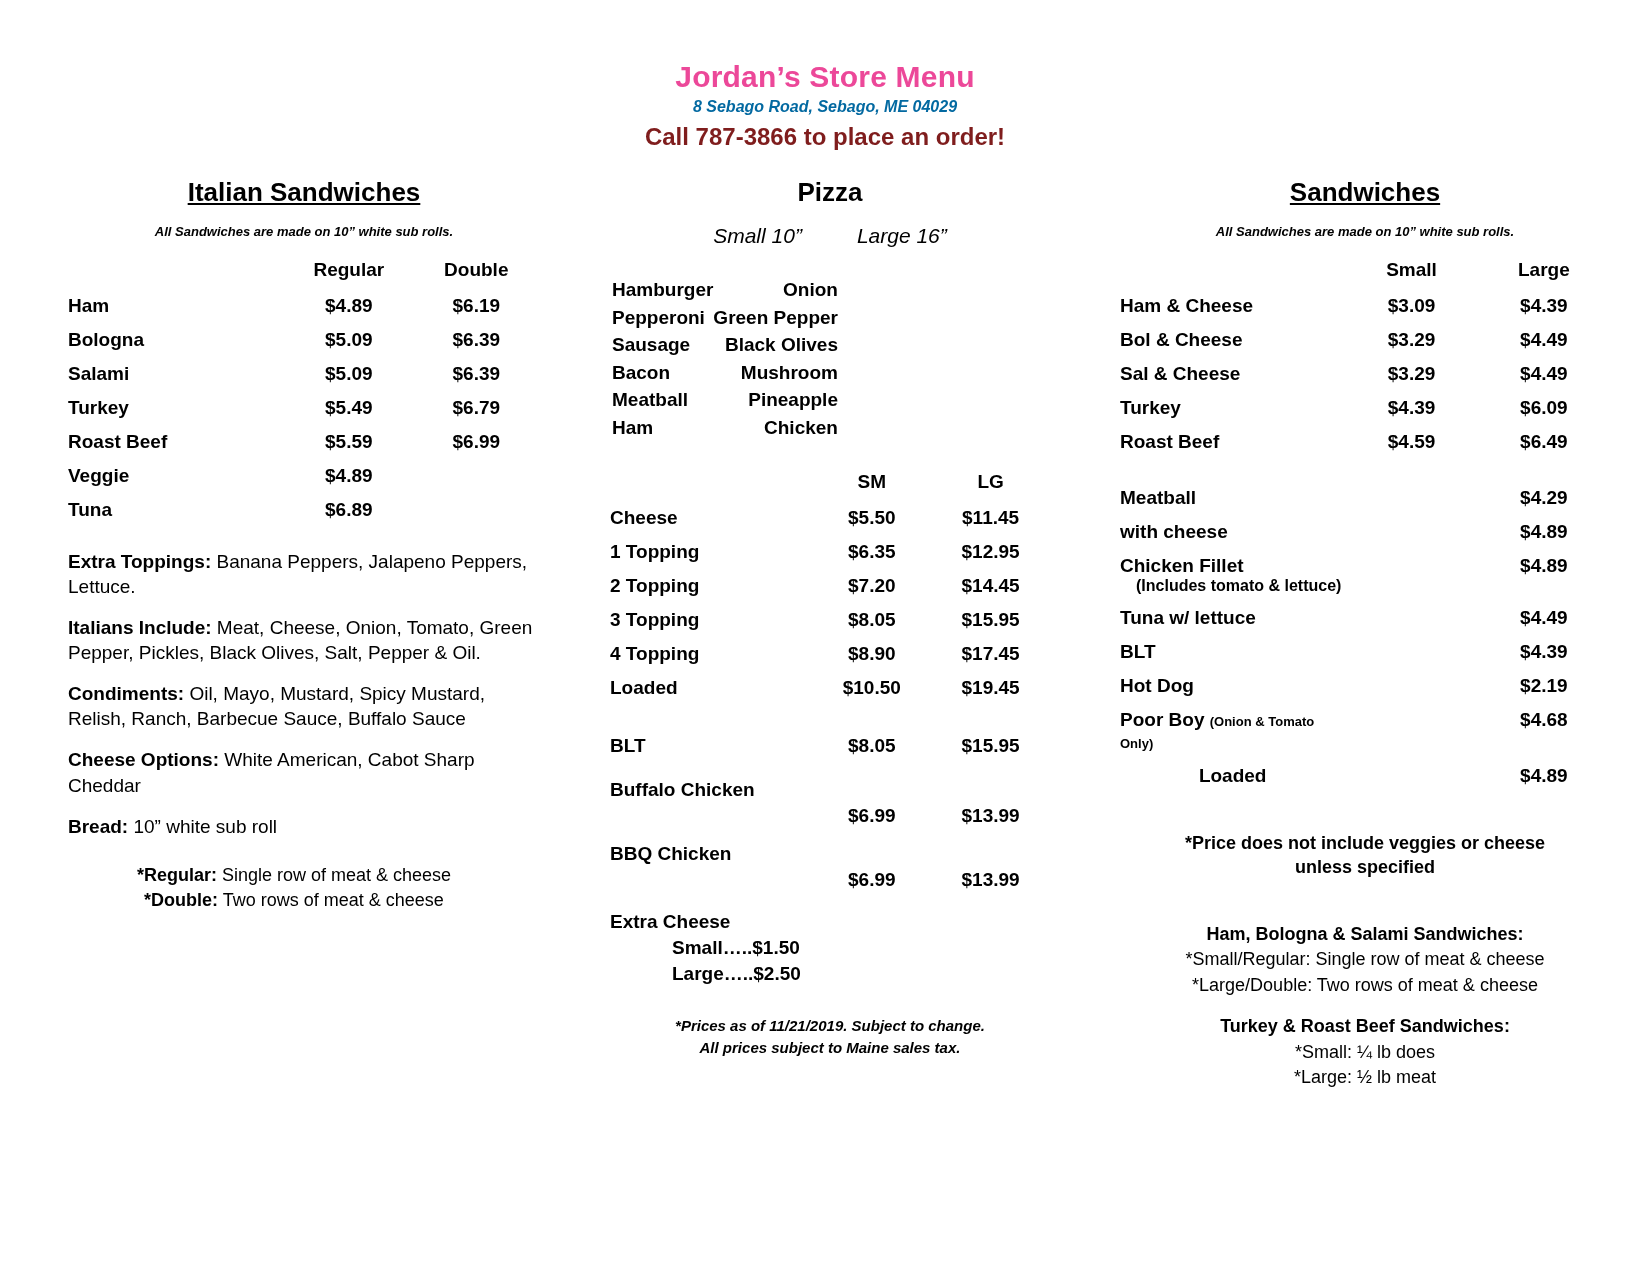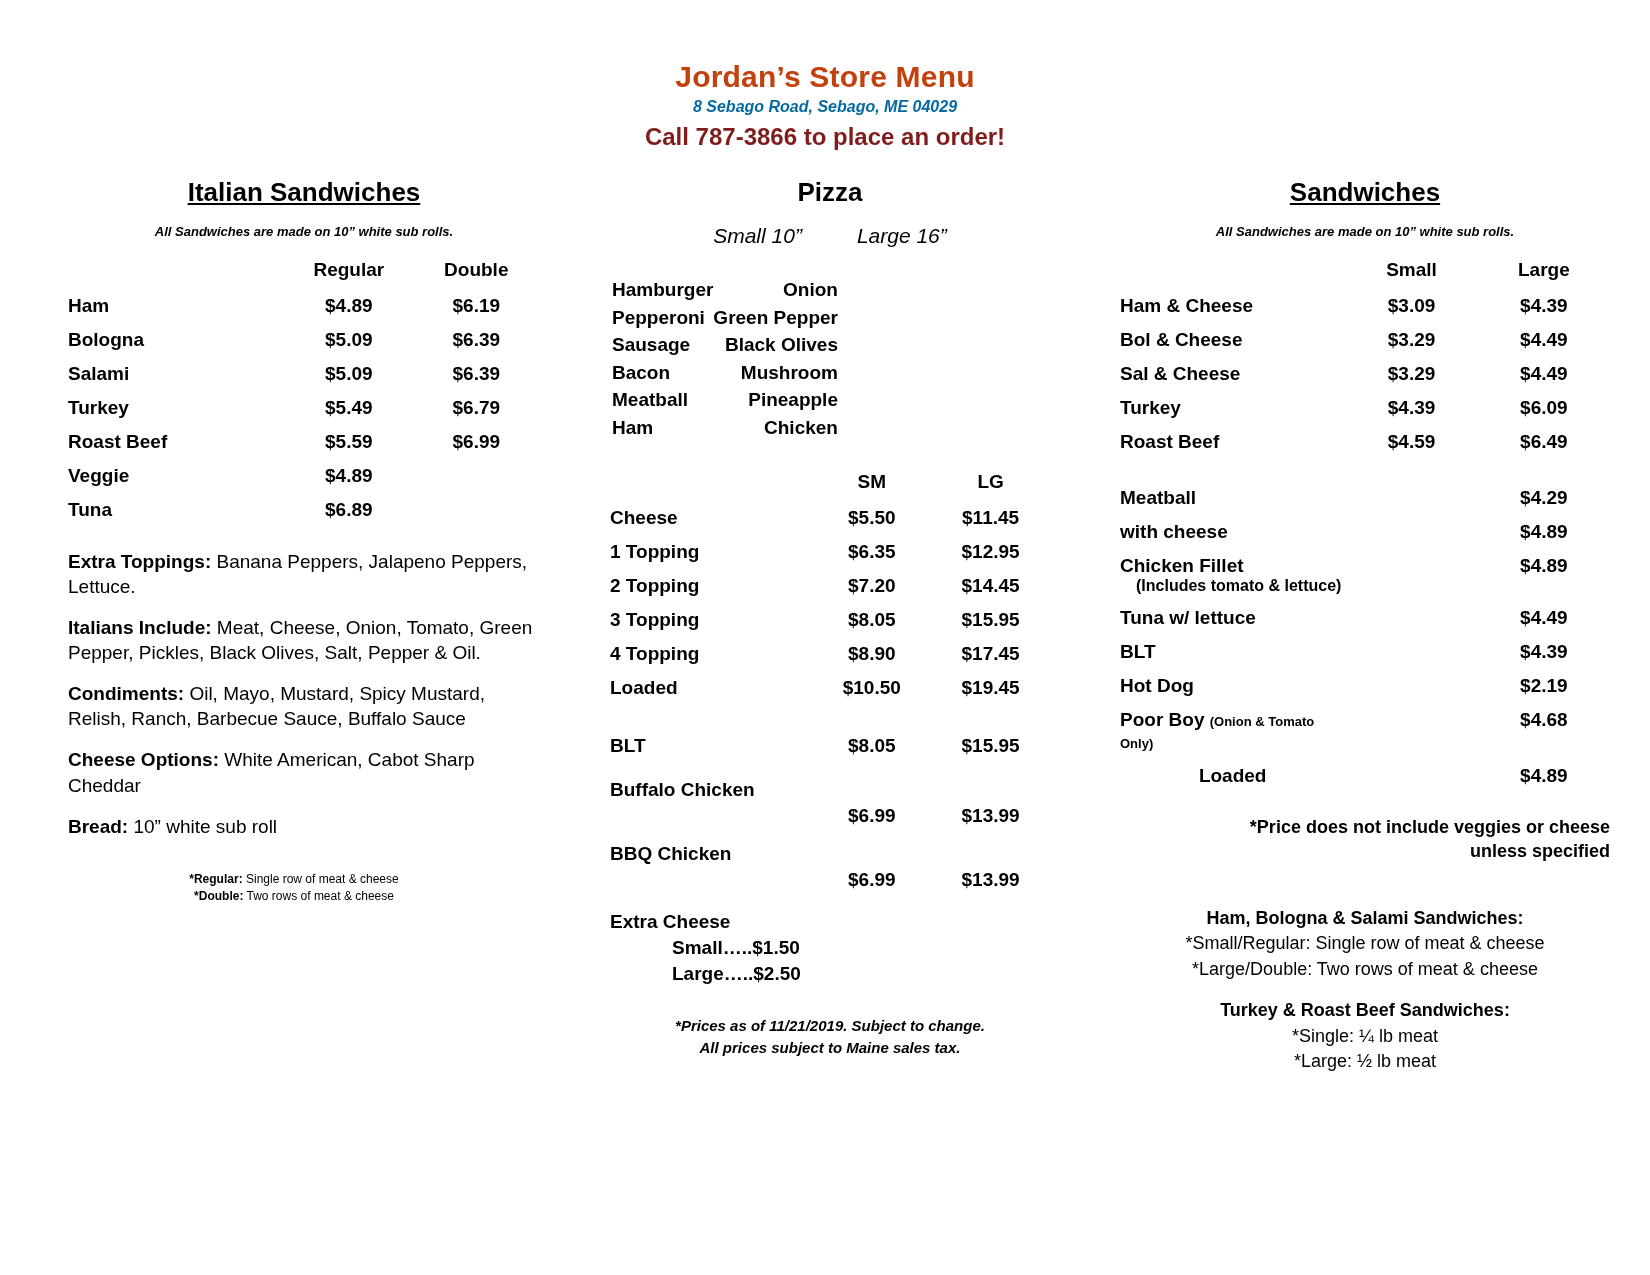--- a/index.html
+++ b/index.html
@@ -23,21 +23,21 @@
   }
 
   
   .header {
     text-align: center;
     margin-bottom: 26px;
   }
   .menu-title {
     font-size: 30px;
     font-weight: bold;
-    color: #c2410c;
+    color: #ec4899;
     letter-spacing: 0.2px;
   }
   .menu-address {
     font-size: 16px;
     font-style: italic;
     font-weight: bold;
     color: #0369a1;
     margin-top: 4px;
   }
   .menu-call {
@@ -101,23 +101,23 @@
   
   .info-block {
     margin-top: 22px;
     font-size: 19px;
     line-height: 1.32;
   }
   .info-block p { margin: 0 0 16px 0; }
   .info-block .lbl { font-weight: bold; }
 
   .left-footnote {
-    margin-top: 32px;
-    text-align: center;
-    font-size: 12px;
+    margin-top: 24px;
+    text-align: center;
+    font-size: 18px;
     line-height: 1.4;
     padding-right: 20px;
   }
   .left-footnote b { font-weight: bold; }
 
   
   .size-row {
     display: flex;
     justify-content: center;
     gap: 55px;
@@ -182,22 +182,22 @@
   .right-gap { height: 22px; }
   .sub-line {
     font-size: 16px;
     font-weight: bold;
   }
   .tiny-note {
     font-size: 13px;
     font-weight: bold;
   }
   .right-star {
-    margin-top: 22px;
-    text-align: right;
+    margin-top: 38px;
+    text-align: center;
     font-size: 18px;
     font-weight: bold;
     line-height: 1.35;
   }
   .right-footer {
     margin-top: 42px;
     text-align: center;
     font-size: 18px;
     line-height: 1.42;
   }
@@ -497,19 +497,19 @@
         <div>*Price does not include veggies or cheese</div>
         <div>unless specified</div>
       </div>
 
       <div class="right-footer">
         <div class="fhead">Ham, Bologna &amp; Salami Sandwiches:</div>
         <div>*Small/Regular: Single row of meat &amp; cheese</div>
         <div>*Large/Double: Two rows of meat &amp; cheese</div>
         <div class="fgap"></div>
         <div class="fhead">Turkey &amp; Roast Beef Sandwiches:</div>
-        <div>*Single: ¼ lb meat</div>
+        <div>*Small: ¼ lb does</div>
         <div>*Large: ½ lb meat</div>
       </div>
     </div>
 
   </div>
 </div>
 
 </body></html>

